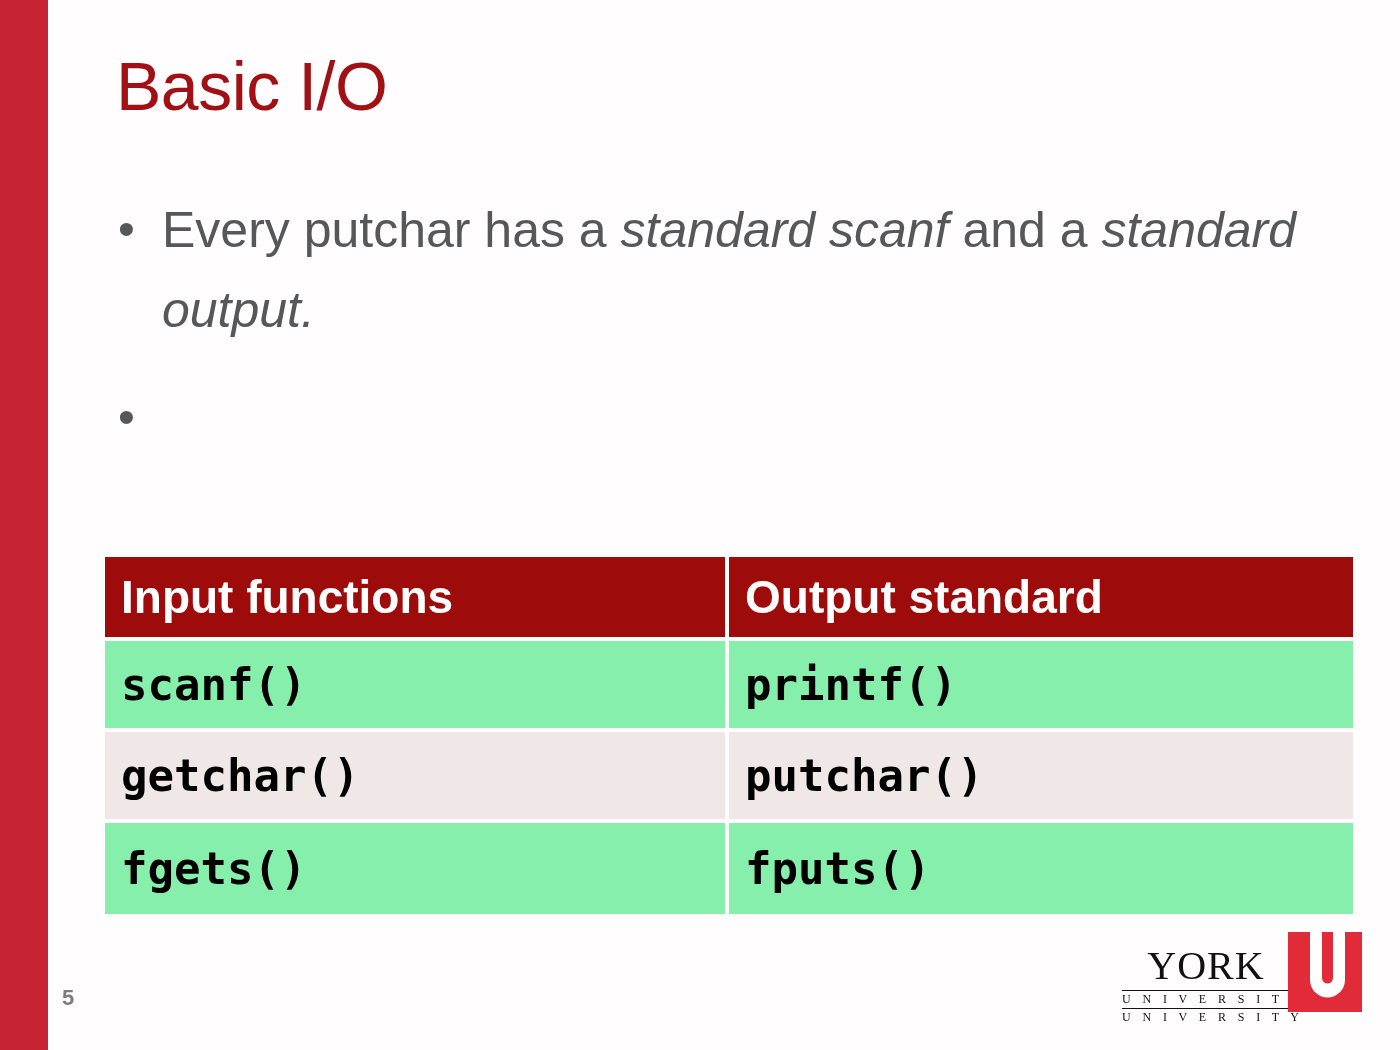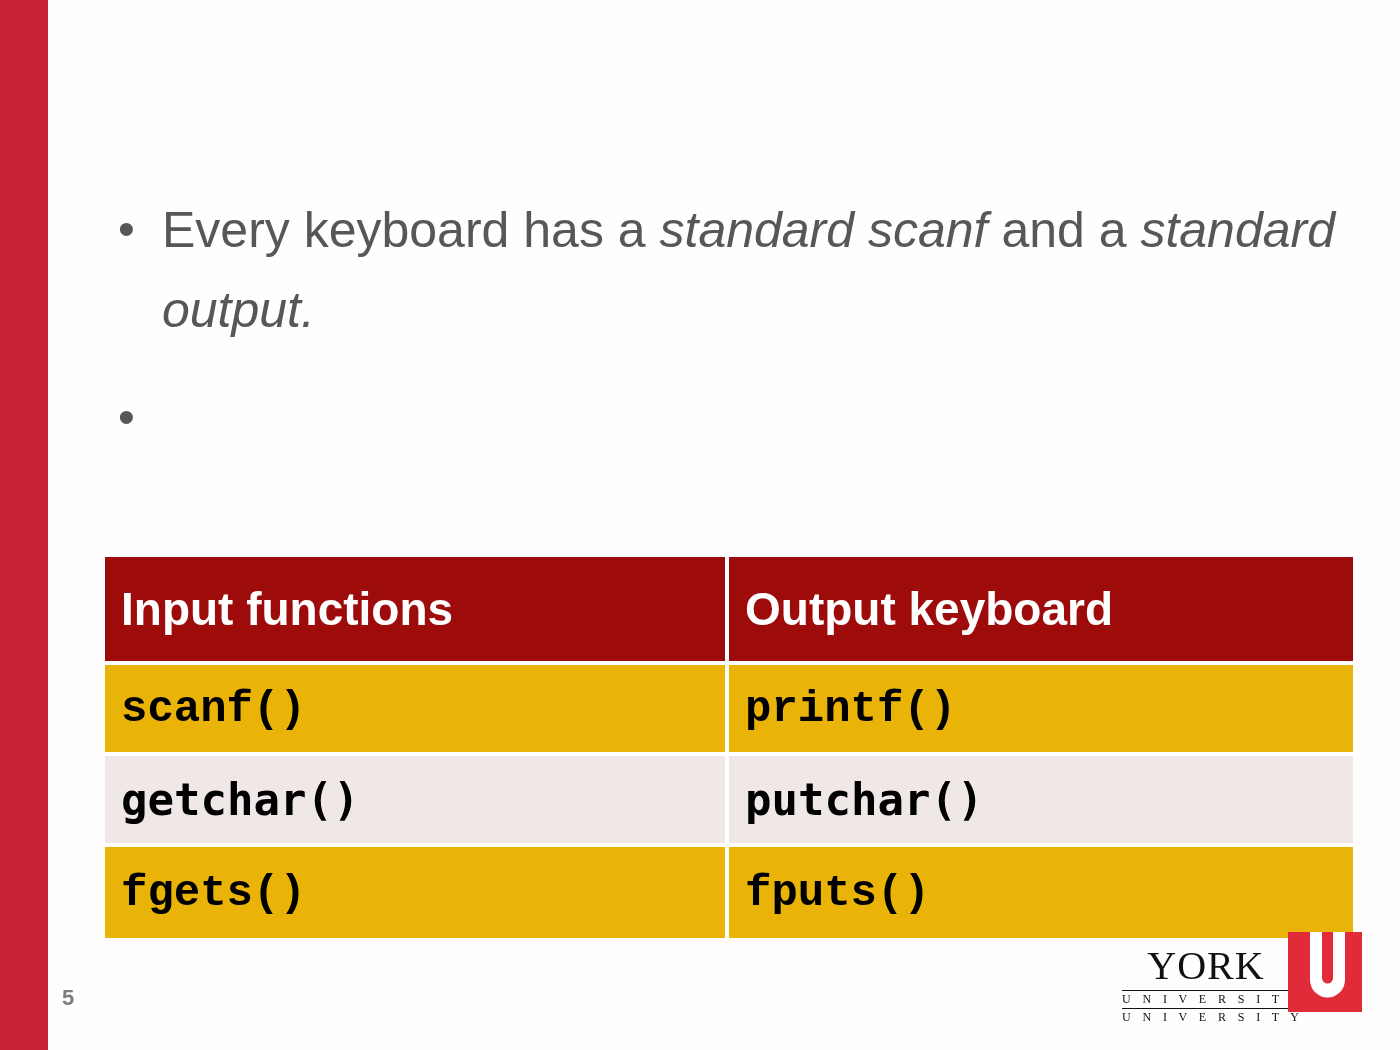--- a/index.html
+++ b/index.html
@@ -85,42 +85,41 @@
   .fn-table th, .fn-table td {
     box-sizing: border-box;
     vertical-align: middle;
     text-align: left;
   }
   .fn-table th {
     background: #9e0b0b;
     color: #ffffff;
     font-size: 46px;
     font-weight: bold;
-    height: 108px;
+    height: 84px;
     padding: 0 0 0 16px;
     border-right: 4px solid #ffffff;
     border-bottom: 4px solid #ffffff;
   }
   .fn-table th:last-child,
   .fn-table td:last-child {
     border-right: none;
   }
   .fn-table td {
     font-family: "DejaVu Sans Mono", "Liberation Mono", monospace;
     font-size: 44px;
     font-weight: bold;
     color: #000000;
     height: 91px;
     padding: 0 0 0 16px;
     border-right: 4px solid #ffffff;
     border-bottom: 4px solid #ffffff;
   }
   .fn-table tr.row-odd td {
-    background: #eab308;
-    font-family: Liberation Mono, monospace;
+    background: #86efac;
   }
   .fn-table tr.row-even td {
     background: #f0e7e7;
   }
   .fn-table tr:last-child td {
     border-bottom: none;
   }
   .col-input { width: 624px; }
   .col-output { width: 624px; }
 
@@ -186,38 +185,39 @@
   }
   .york-u svg { display: block; }
 </style>
 </head>
 <body>
 
 <div class="slide">
 
   <div class="accent-bar"></div>
 
+  <div class="slide-title">Basic I/O</div>
 
   <div class="bullets">
     <div class="bullet-row bullet-1">
       <span class="bullet-dot">•</span>
       <span class="bullet-text">
-        <span>Every keyboard has a </span><span class="ital">standard scanf</span><span> and a </span><span class="ital">standard output.</span>
+        <span>Every putchar has a </span><span class="ital">standard scanf</span><span> and a </span><span class="ital">standard output.</span>
       </span>
     </div>
     <div class="bullet-row bullet-2">
       <span class="bullet-dot">•</span>
     </div>
   </div>
 
   <table class="fn-table">
     <thead>
       <tr>
         <th class="col-input">Input functions</th>
-        <th class="col-output">Output keyboard</th>
+        <th class="col-output">Output standard</th>
       </tr>
     </thead>
     <tbody>
       <tr class="row-odd">
         <td>scanf()</td>
         <td>printf()</td>
       </tr>
       <tr class="row-even">
         <td>getchar()</td>
         <td>putchar()</td>

